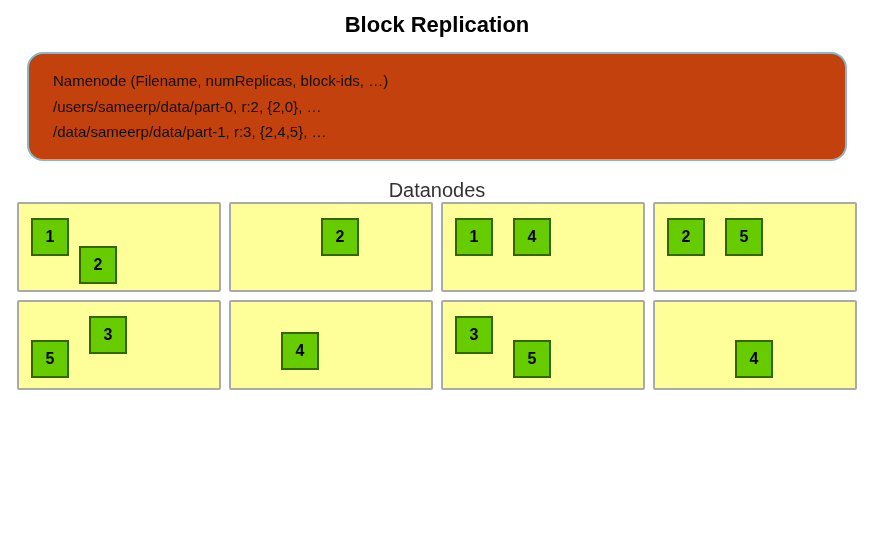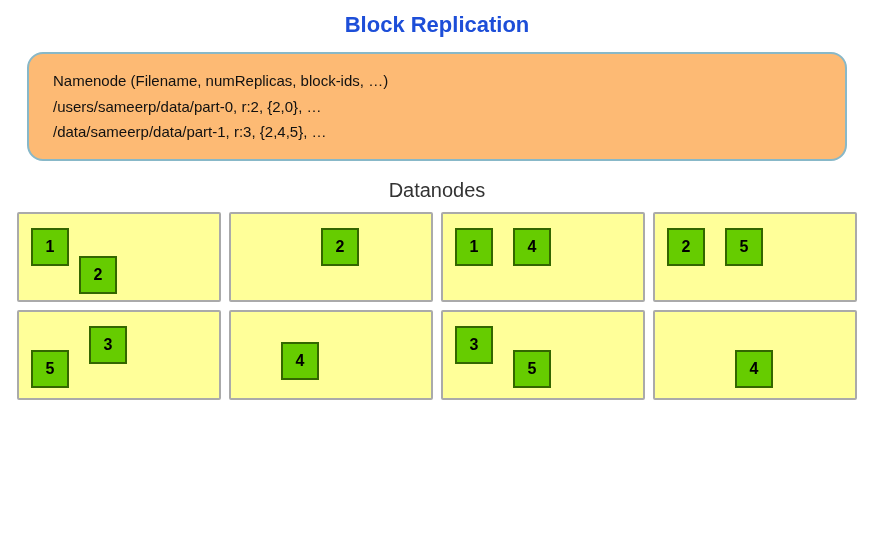--- a/index.html
+++ b/index.html
@@ -12,40 +12,40 @@
     }
     .page {
       width: 874px;
       height: 536px;
       position: relative;
       padding: 8px 16px;
     }
     .title {
       text-align: center;
       font-size: 22px;
-      color: #1d4ed8;
+      color: #000000;
       margin-bottom: 14px;
       margin-top: 4px;
     }
     .namenode-box {
-      background: #fdba74;
+      background: #c2410c;
       border: 2px solid #88b8c8;
       border-radius: 16px;
       padding: 14px 24px;
       margin: 0 auto 18px auto;
       max-width: 820px;
       font-size: 15px;
       color: #111;
       line-height: 1.7;
     }
     .datanodes-label {
       text-align: center;
       font-size: 20px;
       color: #333;
-      margin-bottom: 10px;
+      margin-bottom: 0;
     }
     .datanode-grid {
       display: grid;
       grid-template-columns: repeat(4, 1fr);
       grid-template-rows: repeat(2, 1fr);
       gap: 8px;
       max-width: 840px;
       margin: 0 auto;
     }
     .datanode-cell {

